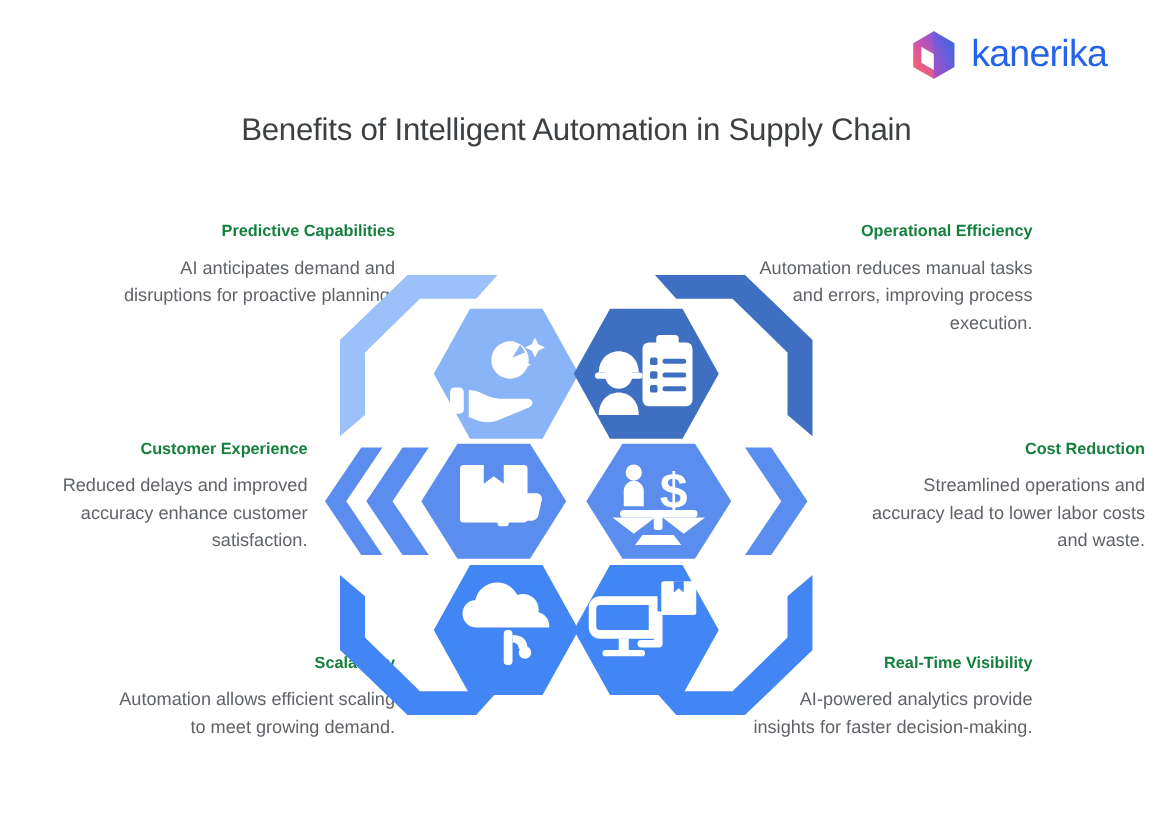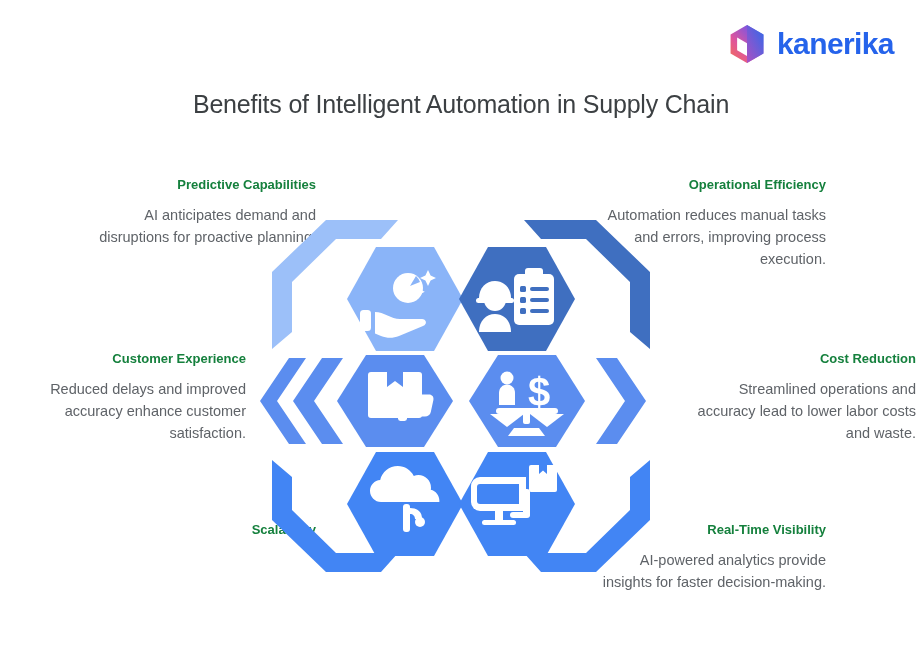--- a/index.html
+++ b/index.html
@@ -22,21 +22,21 @@
     position: absolute;
     top: 24px;
     left: 728px;
     display: flex;
     align-items: center;
     gap: 11px;
   }
   .logo-mark { width: 38px; height: 40px; display: block; }
   .logo-text {
     font-size: 30px;
-    font-weight: bold;
+    font-weight: normal;
     color: #2563EB;
     letter-spacing: -0.6px;
     line-height: 1;
   }
 
   
   .page-title {
     position: absolute;
     top: 90px;
     left: 0;
@@ -129,20 +129,21 @@
     <div class="body">Streamlined operations and accuracy lead to lower labor costs and waste.</div>
   </div>
 
   <div class="block align-right" id="blk-customer">
     <div class="heading">Customer Experience</div>
     <div class="body">Reduced delays and improved accuracy enhance customer satisfaction.</div>
   </div>
 
   <div class="block align-right" id="blk-scalability">
     <div class="heading">Scalability</div>
+    <div class="body">Automation allows efficient scaling to meet growing demand.</div>
   </div>
 
   <div class="block align-left" id="blk-realtime">
     <div class="heading">Real-Time Visibility</div>
     <div class="body">AI-powered analytics provide insights for faster decision-making.</div>
   </div>
 
   <div id="cluster">
   <svg viewBox="0 0 426 368" xmlns="http://www.w3.org/2000/svg">
 

